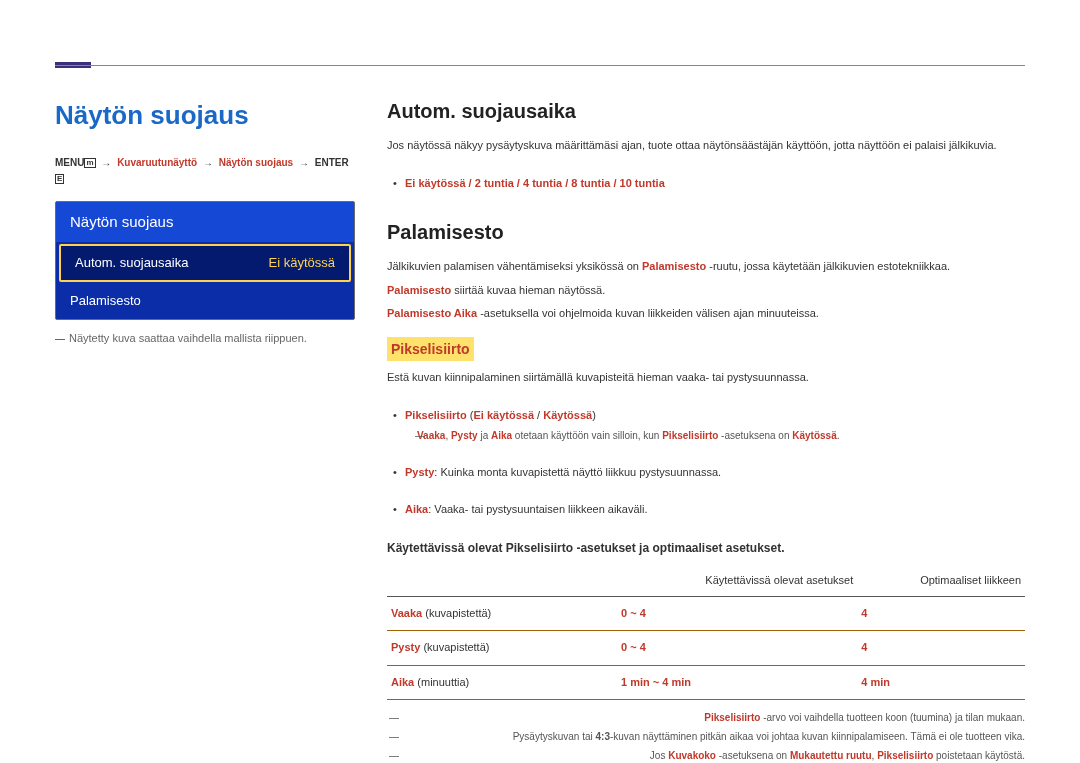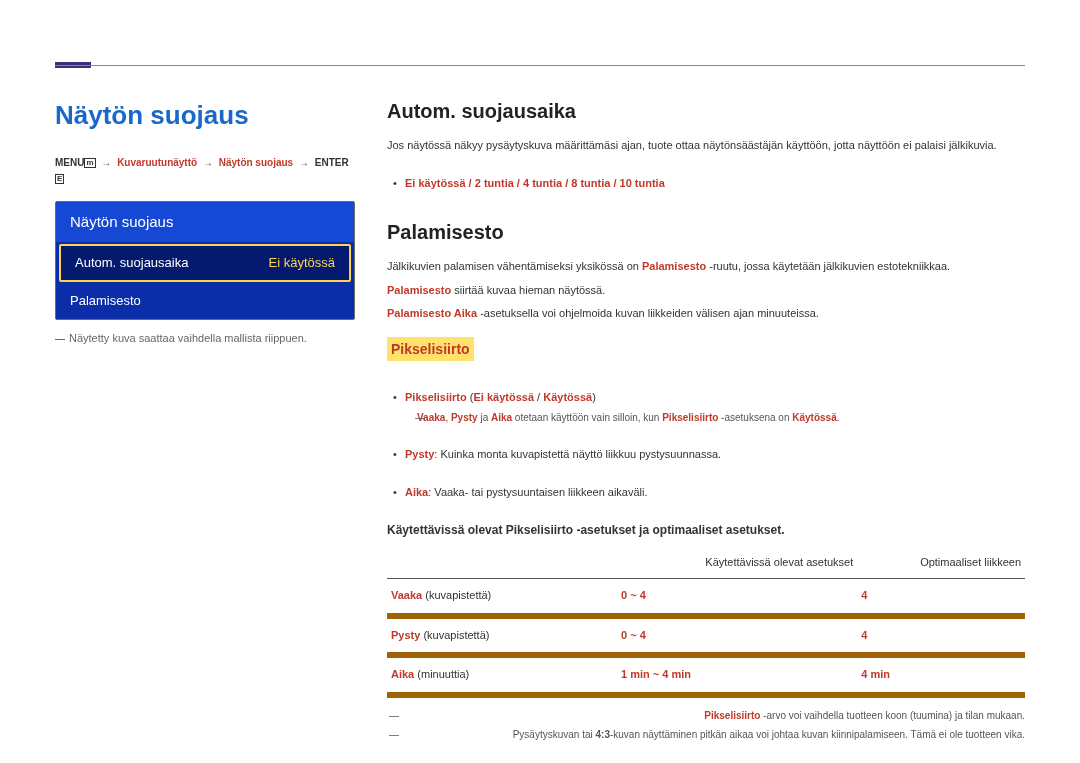--- a/index.html
+++ b/index.html
@@ -122,21 +122,21 @@
     text-align: right;
     font-size: 11px;
     font-weight: 400;
     padding: 6px 4px;
     border-bottom: 1px solid #555;
     vertical-align: bottom;
   }
   table.settings th:first-child { width: 230px; }
   table.settings td {
     padding: 8px 4px;
-    border-bottom: 6px solid #a16207;
+    border-bottom: 1px solid #a16207;
   }
   .cell-label .red { font-weight: 700; }
   .footnotes { margin-top: 10px; text-align: right; }
   .footnotes .note-line { margin-left: 4px; }
 </style>
 </head>
 <body>
 
 <div class="accent-bar"></div>
 <div class="top-rule"></div>
@@ -186,20 +186,21 @@
       <p class="body-text">
         <span class="red">Palamisesto</span><span> siirtää kuvaa hieman näytössä.</span>
       </p>
       <p class="body-text">
         <span class="red">Palamisesto Aika</span><span> -asetuksella voi ohjelmoida kuvan liikkeiden välisen ajan minuuteissa.</span>
       </p>
 
       <div style="margin-top:14px;">
         <span class="hl-box">Pikselisiirto</span>
       </div>
+      <p class="body-text">Estä kuvan kiinnipalaminen siirtämällä kuvapisteitä hieman vaaka- tai pystysuunnassa.</p>
 
       <ul class="bullets">
         <li>
           <span class="red">Pikselisiirto</span><span> (</span><span class="red">Ei käytössä</span><span> / </span><span class="red">Käytössä</span><span>)</span>
           <div class="note-line">
             <span class="red">Vaaka</span>, <span class="red">Pysty</span><span> ja </span><span class="red">Aika</span><span> otetaan käyttöön vain silloin, kun </span><span class="red">Pikselisiirto</span><span> -asetuksena on </span><span class="red">Käytössä</span><span>.</span>
           </div>
         </li>
         <li><span class="red">Pysty</span><span>: Kuinka monta kuvapistettä näyttö liikkuu pystysuunnassa.</span></li>
         <li><span class="red">Aika</span><span>: Vaaka- tai pystysuuntaisen liikkeen aikaväli.</span></li>
@@ -233,16 +234,19 @@
           </tbody>
       </table>
 
       <div class="footnotes">
         <div class="note-line">
           <span class="red">Pikselisiirto</span><span> -arvo voi vaihdella tuotteen koon (tuumina) ja tilan mukaan.</span>
         </div>
         <div class="note-line">
           <span>Pysäytyskuvan tai </span><span class="bold">4:3</span><span>-kuvan näyttäminen pitkän aikaa voi johtaa kuvan kiinnipalamiseen. Tämä ei ole tuotteen vika.</span>
         </div>
+        <div class="note-line">
+          <span>Jos </span><span class="red">Kuvakoko</span><span> -asetuksena on </span><span class="red">Mukautettu ruutu</span><span>, </span><span class="red">Pikselisiirto</span><span> poistetaan käytöstä.</span>
+        </div>
       </div>
     </div>
   </div>
 </div>
 
 </body></html>

